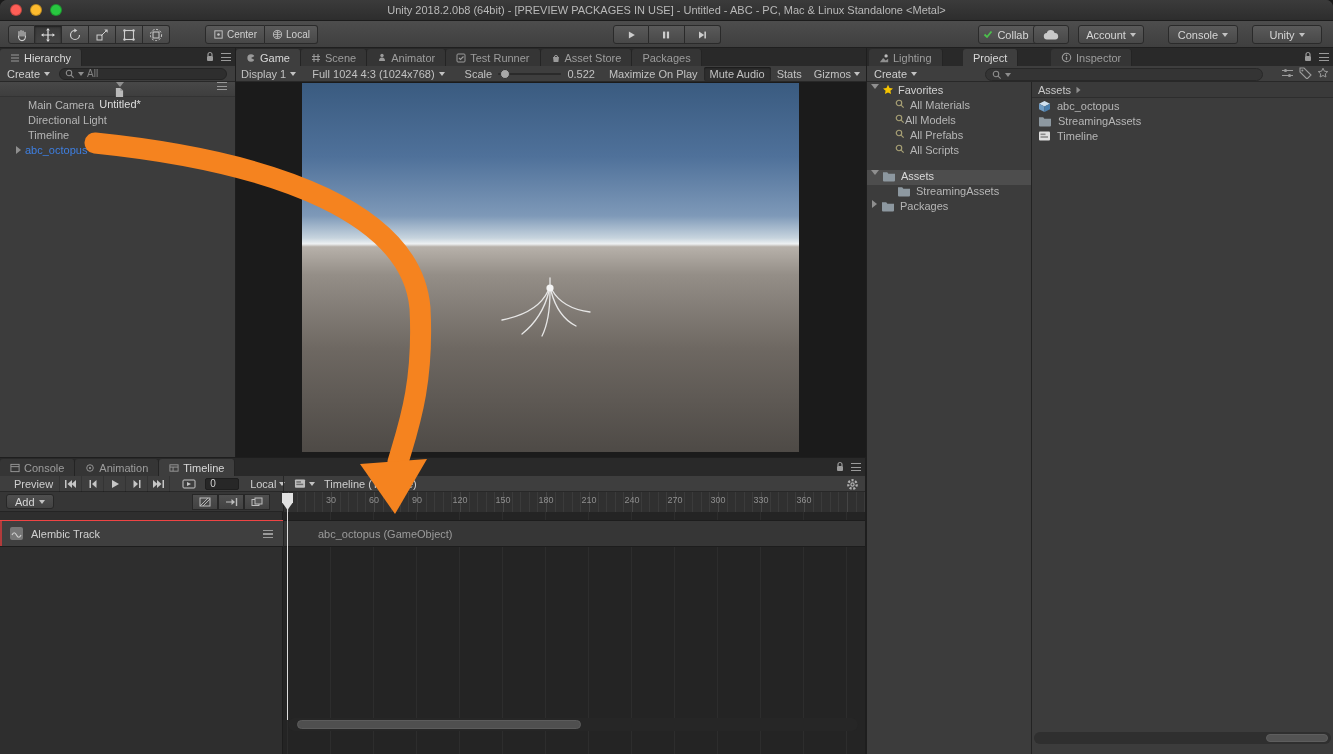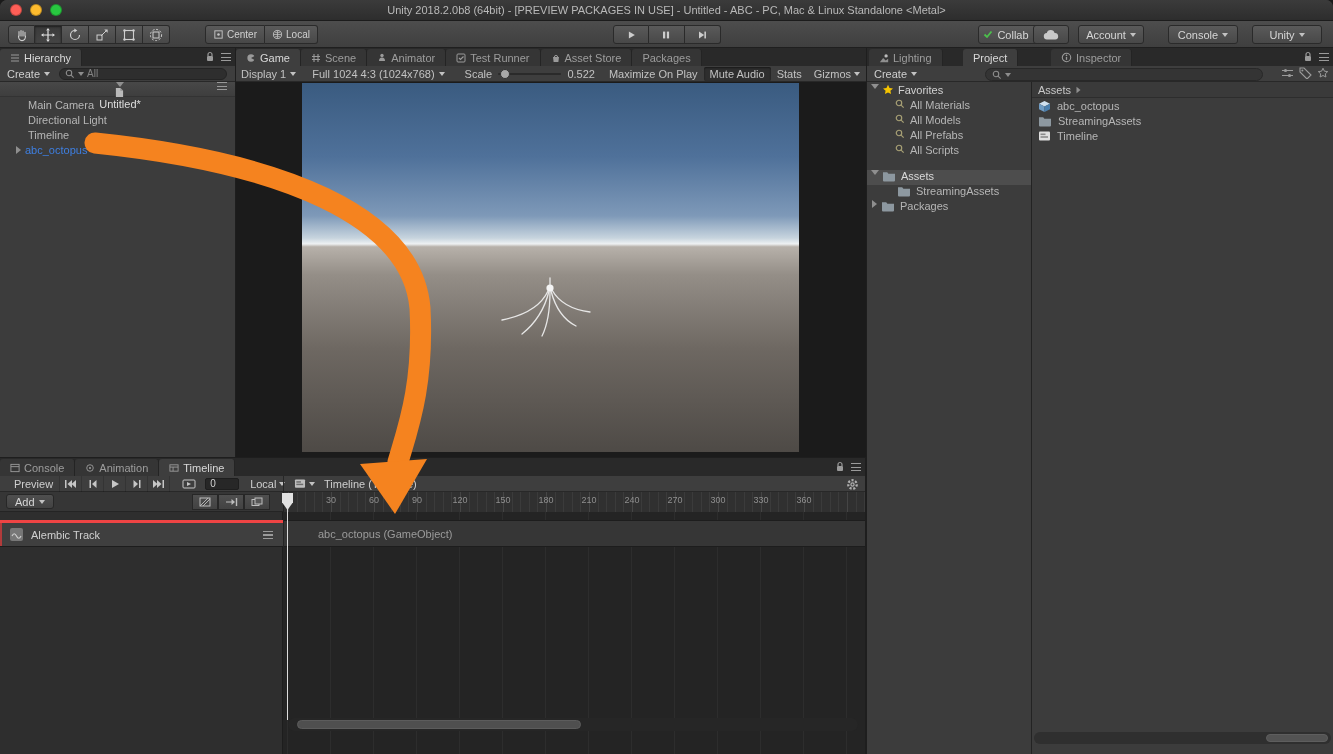--- a/index.html
+++ b/index.html
@@ -64,21 +64,21 @@
   .row2{position:absolute;left:0;top:34px;right:0;height:20px;background:#363636;border-bottom:1px solid #242424;}
   .addbtn{position:absolute;left:6px;top:2px;height:15px;padding:0 8px;background:linear-gradient(#4f4f4f,#424242);border:1px solid #272727;border-radius:3px;display:flex;align-items:center;gap:4px;color:#d6d6d6;}
   .minibtn{position:absolute;top:2px;width:26px;height:16px;background:linear-gradient(#4f4f4f,#424242);border:1px solid #272727;display:flex;align-items:center;justify-content:center;}
   .ruler{position:absolute;left:283px;right:0;top:0;height:20px;background:#303030;border-left:1px solid #222;
     background-image:repeating-linear-gradient(90deg,#454545 0 1px,transparent 1px 43px),repeating-linear-gradient(90deg,#3b3b3b 0 1px,transparent 1px 8.6px);
     background-position:4px 0,4px 100%;}
   .rnum{position:absolute;top:3px;font-size:9px;color:#8f8f8f;transform:translateX(-50%);}
   .trackarea{position:absolute;left:0;top:54px;right:0;bottom:0;background:#242424;}
   .theadcol{position:absolute;left:0;top:0;width:283px;bottom:0;background:#2e2e2e;border-right:1px solid #1d1d1d;}
   .tcontent{position:absolute;left:284px;right:0;top:0;bottom:0;background-image:repeating-linear-gradient(90deg,#2d2d2d 0 1px,transparent 1px 43px);background-position:3px 0;}
-  .trackhdr{position:absolute;left:0;top:8px;width:283px;height:27px;background:#3f3f3f;border-top:3px solid #ef4444;border-bottom:1px solid #1d1d1d;display:flex;align-items:center;}
+  .trackhdr{position:absolute;left:0;top:8px;width:283px;height:27px;background:#3f3f3f;border-top:1px solid #ef4444;border-bottom:1px solid #1d1d1d;display:flex;align-items:center;}
   .redbar{position:absolute;left:0;top:0;width:2px;height:100%;background:#B23B3B;}
   .tracklane{position:absolute;left:0;top:8px;right:0;height:27px;background:#363636;border-top:1px solid #1d1d1d;border-bottom:1px solid #1d1d1d;display:flex;align-items:center;}
   .ph-line{position:absolute;left:287px;top:50px;height:212px;width:1px;background:#dcdcdc;z-index:6;}
   .ph-head{position:absolute;left:282px;top:35px;width:11px;height:17px;background:#e2e2e2;clip-path:polygon(0 0,100% 0,100% 55%,50% 100%,0 55%);z-index:7;}
   .tl-scrolltrack{position:absolute;left:288px;top:260px;width:570px;height:13px;background:#262626;border-radius:7px;}
   .tl-thumb{position:absolute;left:9px;top:2px;width:284px;height:9px;background:#4f4f4f;border:1px solid #5c5c5c;border-radius:5px;}
 
   
   #rightdock{left:866px;top:48px;width:467px;height:706px;border-left:1px solid #1e1e1e;}
   #rightdock .tabbar{display:block;}
@@ -665,21 +665,21 @@
       </div>
       <div class="prow" style="top:17px;padding-left:28px;gap:5px">
         <span class="icon">
               <svg width="10" height="10" viewBox="0 0 11 11">
                 <circle cx="4.4" cy="4.4" r="3" fill="none" stroke="#a7a075" stroke-width="1.3"></circle>
                 <path d="M6.7 6.7l2.8 2.8" stroke="#a7a075" stroke-width="1.3"></path>
               </svg>
             </span>
         <span>All Materials</span>
       </div>
-      <div class="prow" style="top:32px;padding-left:28px;gap:5px">
+      <div class="prow" style="top:32px;padding-left:28px;">
         <span class="icon">
               <svg width="10" height="10" viewBox="0 0 11 11">
                 <circle cx="4.4" cy="4.4" r="3" fill="none" stroke="#a7a075" stroke-width="1.3"></circle>
                 <path d="M6.7 6.7l2.8 2.8" stroke="#a7a075" stroke-width="1.3"></path>
               </svg>
             </span>
         <span>All Models</span>
       </div>
       <div class="prow" style="top:47px;padding-left:28px;gap:5px">
         <span class="icon">

